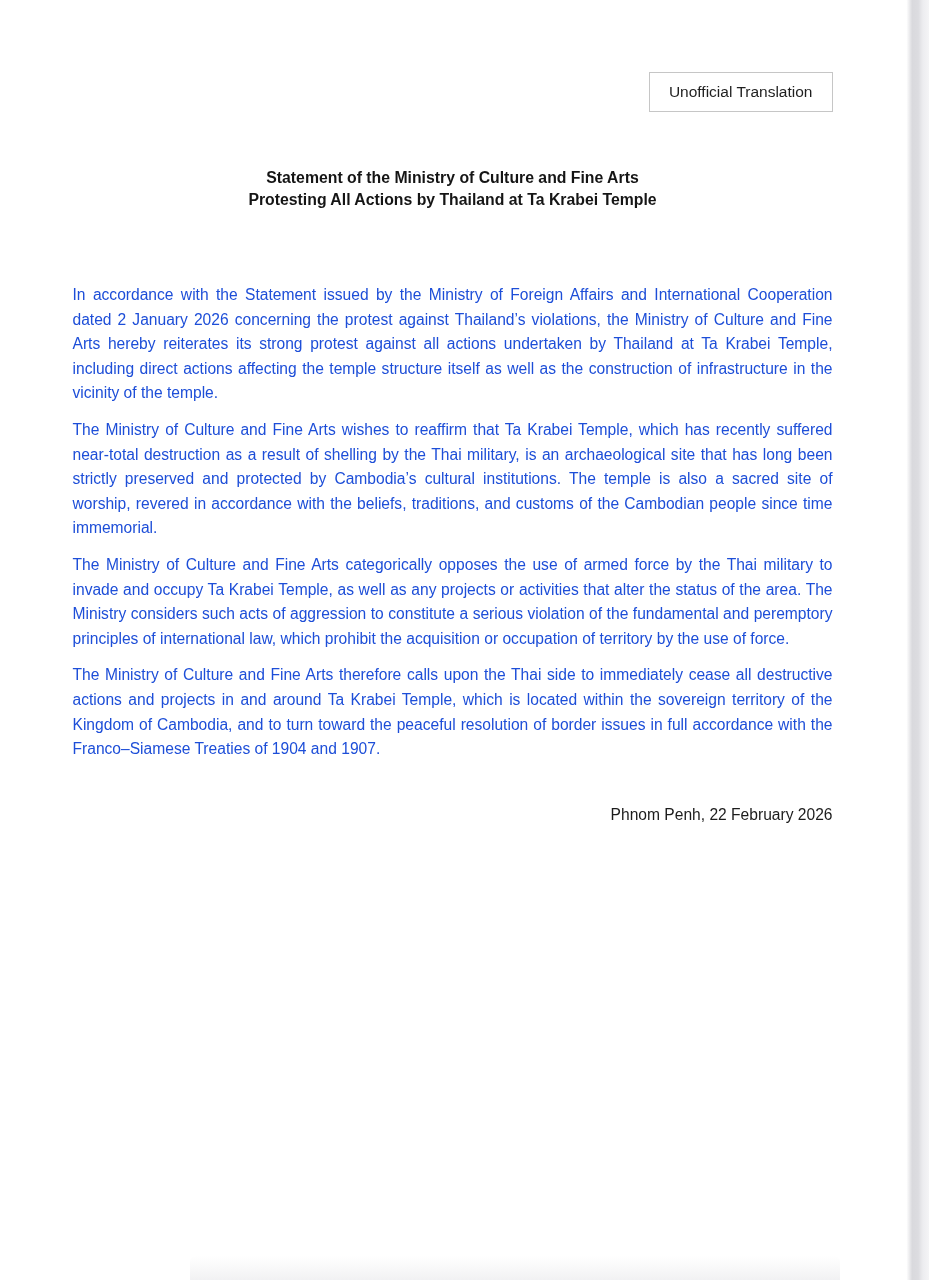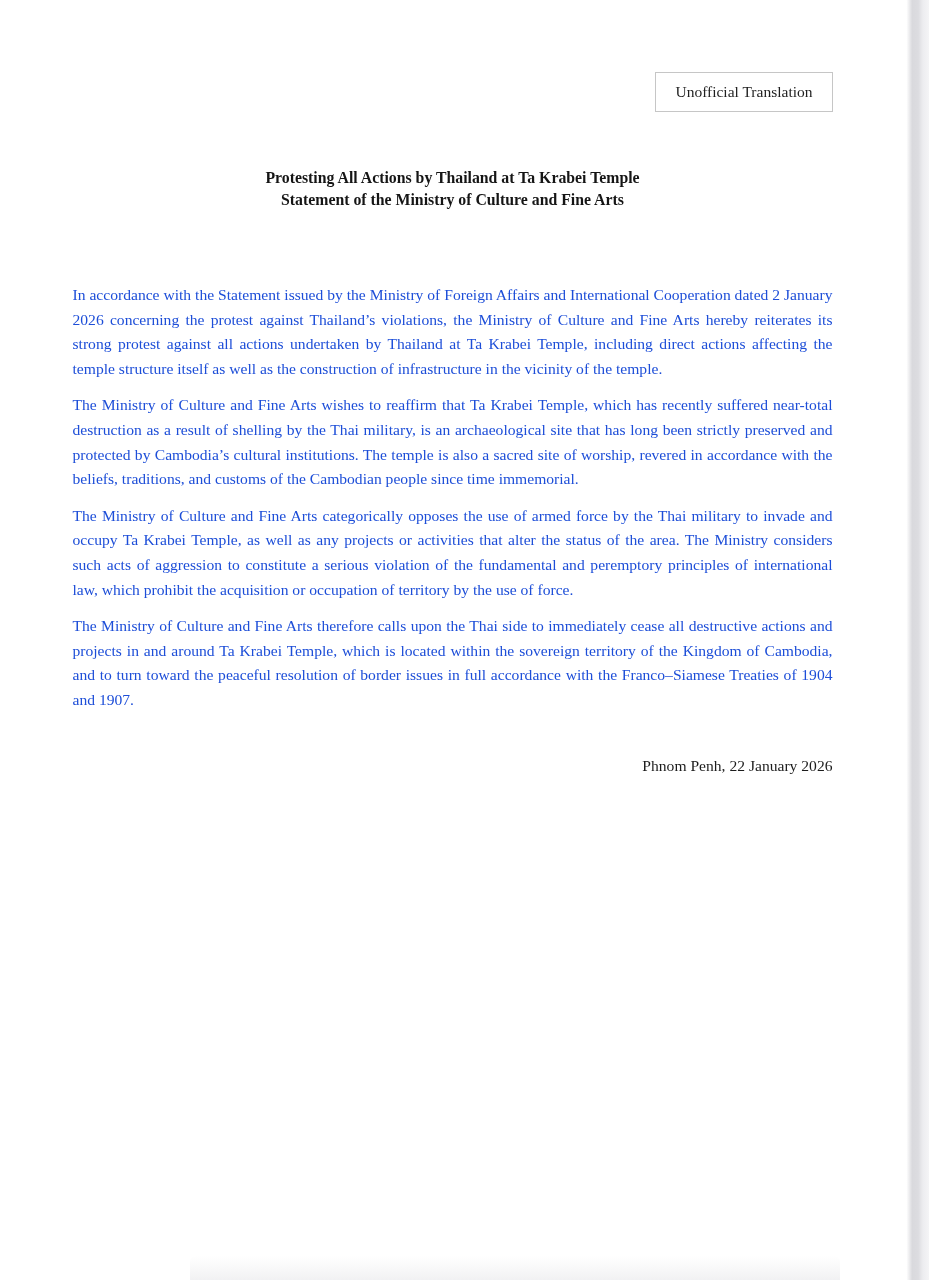--- a/index.html
+++ b/index.html
@@ -1,15 +1,15 @@
 <!DOCTYPE html>
 <html><head>
 <meta charset="utf-8">
 <style>
-  * { margin: 0; padding: 0; box-sizing: border-box; font-family: Liberation Serif, serif; }
+  * { margin: 0; padding: 0; box-sizing: border-box; }
   html, body {
     width: 929px;
     background: #ffffff;
     font-family: "Liberation Sans", sans-serif;
     color: #1c1c1c;
   }
   .viewport {
     position: relative;
     width: 929px;
     height: 1280px;
@@ -85,32 +85,32 @@
 <body>
 
 <div class="viewport">
 
   <div class="page">
     <div class="content">
 
       <div class="badge-box">Unofficial Translation</div>
 
       <div class="doc-title">
+        <div>Statement of the Ministry of Culture and Fine Arts</div>
         <div>Protesting All Actions by Thailand at Ta Krabei Temple</div>
-        <div>Statement of the Ministry of Culture and Fine Arts</div>
       </div>
 
       <div class="body-text">
         <p>In accordance with the Statement issued by the Ministry of Foreign Affairs and International Cooperation dated 2 January 2026 concerning the protest against Thailand’s violations, the Ministry of Culture and Fine Arts hereby reiterates its strong protest against all actions undertaken by Thailand at Ta Krabei Temple, including direct actions affecting the temple structure itself as well as the construction of infrastructure in the vicinity of the temple.</p>
         <p>The Ministry of Culture and Fine Arts wishes to reaffirm that Ta Krabei Temple, which has recently suffered near-total destruction as a result of shelling by the Thai military, is an archaeological site that has long been strictly preserved and protected by Cambodia’s cultural institutions. The temple is also a sacred site of worship, revered in accordance with the beliefs, traditions, and customs of the Cambodian people since time immemorial.</p>
         <p>The Ministry of Culture and Fine Arts categorically opposes the use of armed force by the Thai military to invade and occupy Ta Krabei Temple, as well as any projects or activities that alter the status of the area. The Ministry considers such acts of aggression to constitute a serious violation of the fundamental and peremptory principles of international law, which prohibit the acquisition or occupation of territory by the use of force.</p>
         <p>The Ministry of Culture and Fine Arts therefore calls upon the Thai side to immediately cease all destructive actions and projects in and around Ta Krabei Temple, which is located within the sovereign territory of the Kingdom of Cambodia, and to turn toward the peaceful resolution of border issues in full accordance with the Franco–Siamese Treaties of 1904 and 1907.</p>
       </div>
 
-      <div class="signoff">Phnom Penh, 22 January 2026</div>
+      <div class="signoff">Phnom Penh, 22 February 2026</div>
 
     </div>
 
     <div class="next-page-shadow"></div>
   </div>
 
   <div class="scroll-strip"></div>
 
 </div>
 

